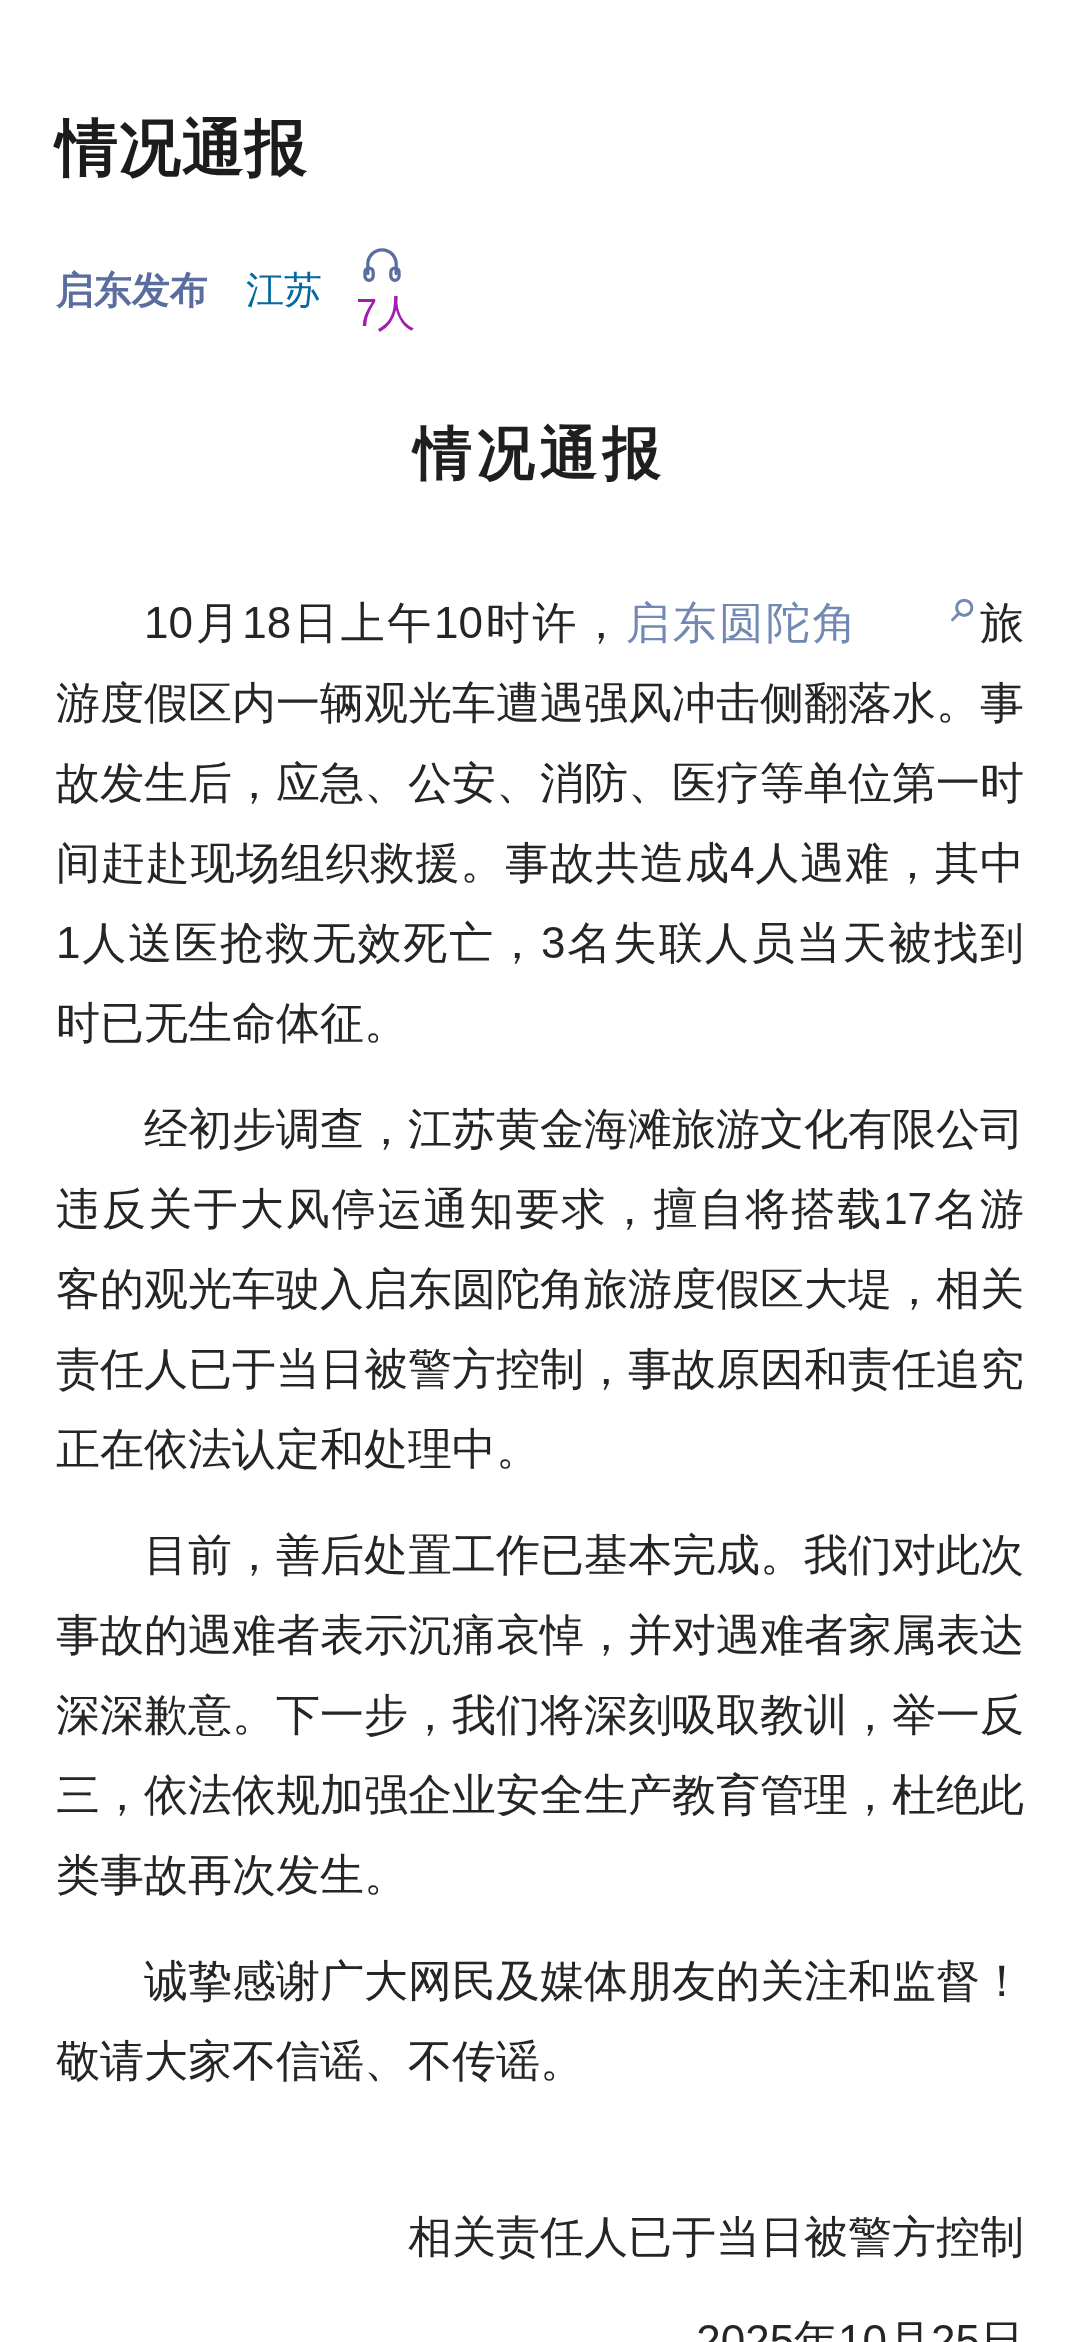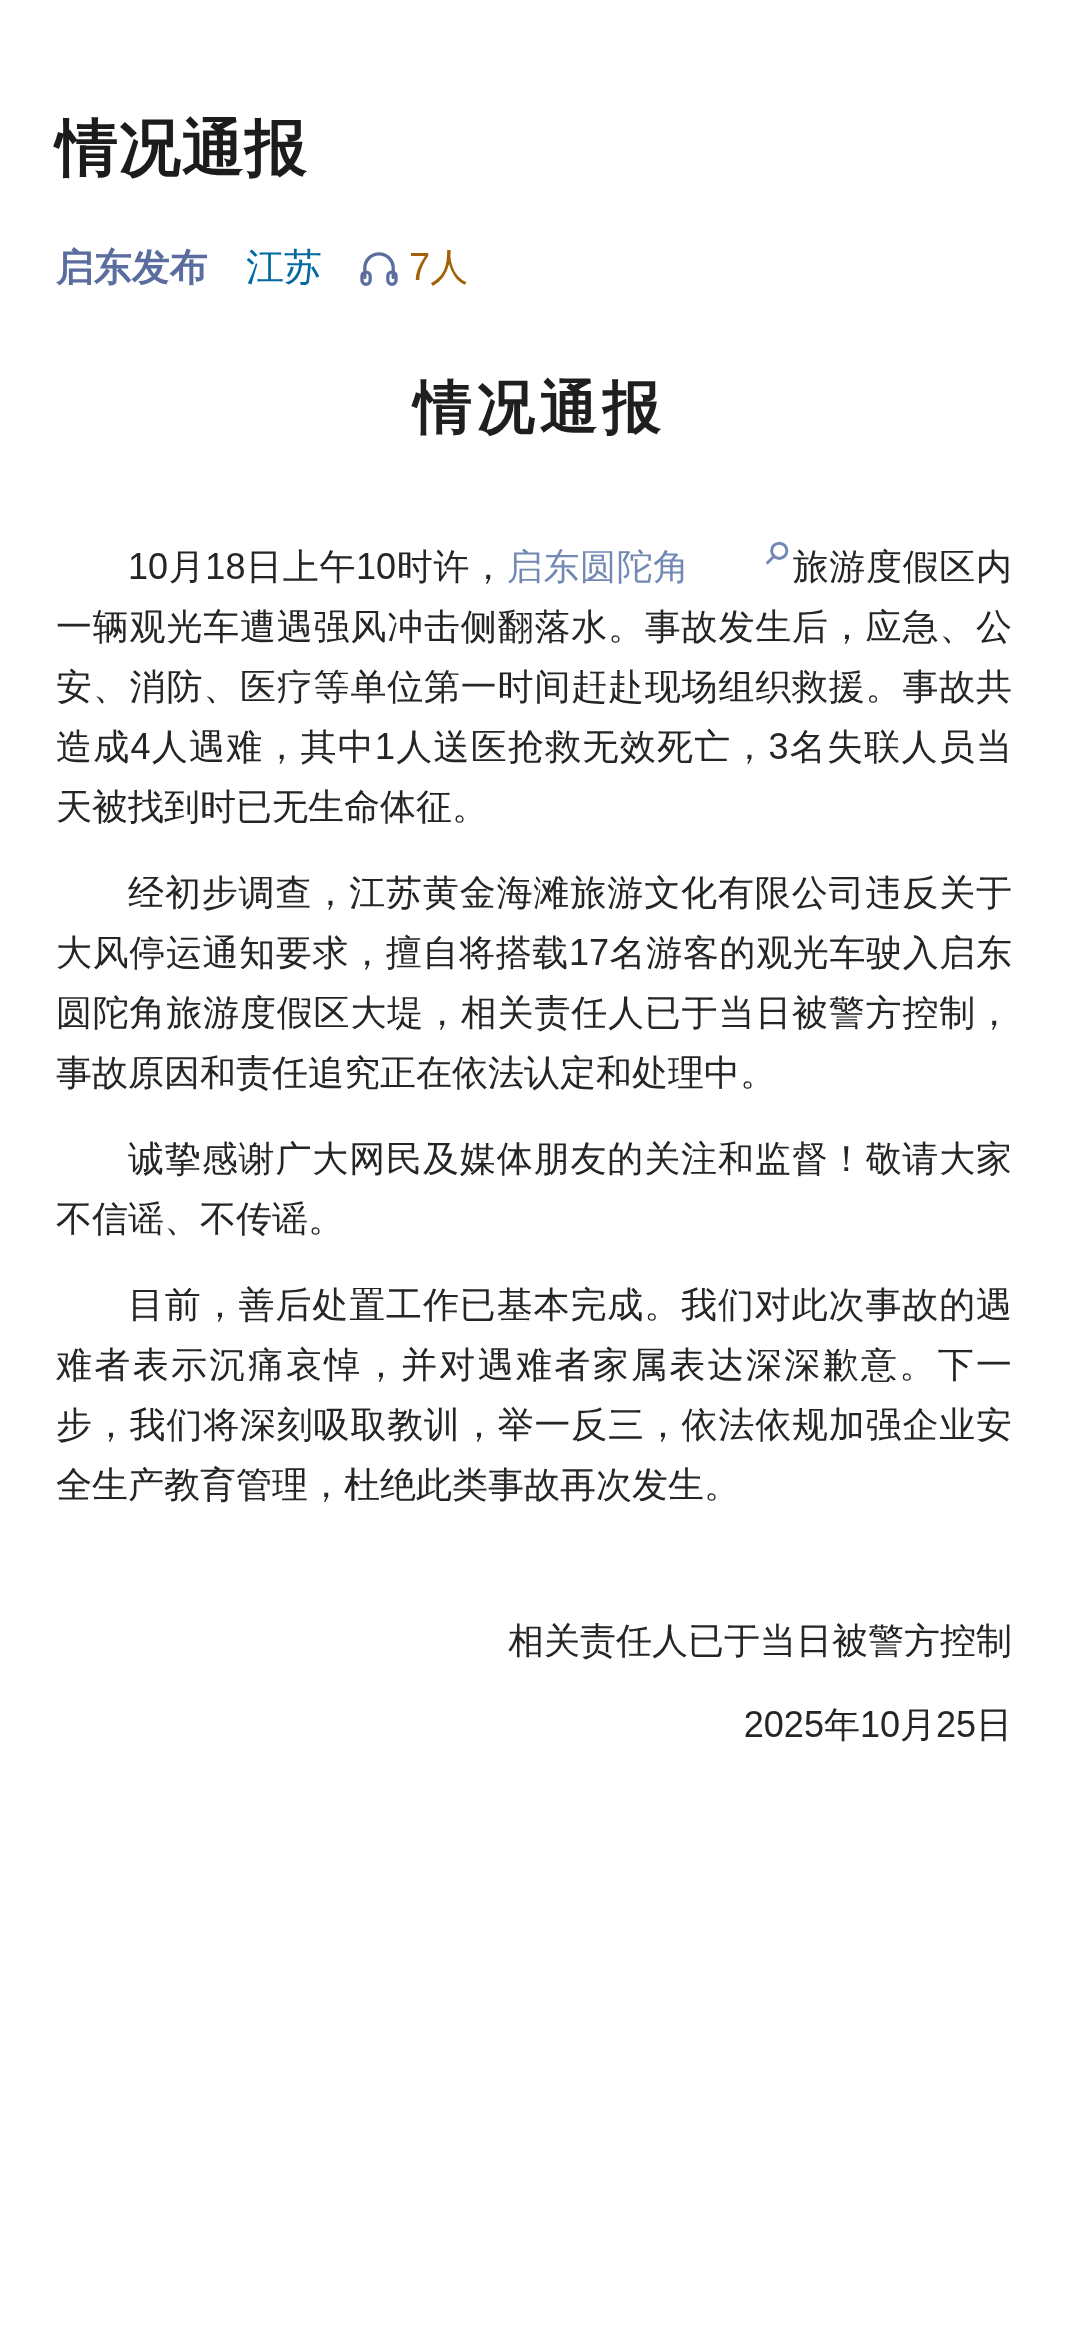--- a/index.html
+++ b/index.html
@@ -34,48 +34,49 @@
   .source {
     color: #5b6d9e;
     font-weight: 600;
     text-decoration: none;
     margin-right: 38px;
     cursor: pointer;
   }
   .datetime { color: #b7bbc4; margin-right: 22px; }
   .location { color: #0369a1; margin-right: 34px; }
   .listen {
-    color: #a16207;
+    color: #a21caf;
     display: inline-flex;
     align-items: center;
     text-decoration: none;
     cursor: pointer;
+    flex-direction: column;
   }
   .hp-icon { display: inline-flex; margin-right: 7px; }
   .hp-icon svg { width: 46px; height: 46px; display: block; }
 
   
   .article-heading {
     margin: 78px 0 0 0;
     text-align: center;
     font-size: 58px;
     line-height: 1.2;
     font-weight: 700;
     color: #1f1f1f;
     letter-spacing: 5px;
   }
 
   
   article p {
-    font-size: 36px;
-    line-height: 60px;
+    font-size: 44px;
+    line-height: 80px;
     color: #252525;
     text-align: justify;
     text-indent: 2em;
-    margin: 26px 12px 0 0;
+    margin: 26px 0 0 0;
   }
   article p.first { margin-top: 95px; }
 
   .body-link { color: #7389b4; text-decoration: none; cursor: pointer; }
   .search-sup {
     display: inline-block;
     position: relative;
     top: -16px;
     line-height: 0;
   }
@@ -121,22 +122,22 @@
   <article>
     <h2 class="article-heading">情况通报</h2>
 
     <p class="first"><span>10月18日上午10时许，</span><a class="body-link"><span>启东圆陀角</span><span class="search-sup"><svg viewBox="0 0 24 24" fill="none" stroke="#7389b4" stroke-width="2.4" stroke-linecap="round">
               <circle cx="13.8" cy="10.2" r="6.1"></circle>
               <line x1="9.2" y1="15" x2="4.4" y2="19.8"></line>
             </svg></span></a><span>旅游度假区内一辆观光车遭遇强风冲击侧翻落水。事故发生后，应急、公安、消防、医疗等单位第一时间赶赴现场组织救援。事故共造成4人遇难，其中1人送医抢救无效死亡，3名失联人员当天被找到时已无生命体征。</span></p>
 
     <p>经初步调查，江苏黄金海滩旅游文化有限公司违反关于大风停运通知要求，擅自将搭载17名游客的观光车驶入启东圆陀角旅游度假区大堤，相关责任人已于当日被警方控制，事故原因和责任追究正在依法认定和处理中。</p>
 
+    <p>目前，善后处置工作已基本完成。我们对此次事故的遇难者表示沉痛哀悼，并对遇难者家属表达深深歉意。下一步，我们将深刻吸取教训，举一反三，依法依规加强企业安全生产教育管理，杜绝此类事故再次发生。</p>
+
     <p>诚挚感谢广大网民及媒体朋友的关注和监督！敬请大家不信谣、不传谣。</p>
-
-    <p>目前，善后处置工作已基本完成。我们对此次事故的遇难者表示沉痛哀悼，并对遇难者家属表达深深歉意。下一步，我们将深刻吸取教训，举一反三，依法依规加强企业安全生产教育管理，杜绝此类事故再次发生。</p>
 
     <p class="sig">相关责任人已于当日被警方控制</p>
 
     <p class="sig-date">2025年10月25日</p>
   </article>
 
 </div>
 
 </body></html>

